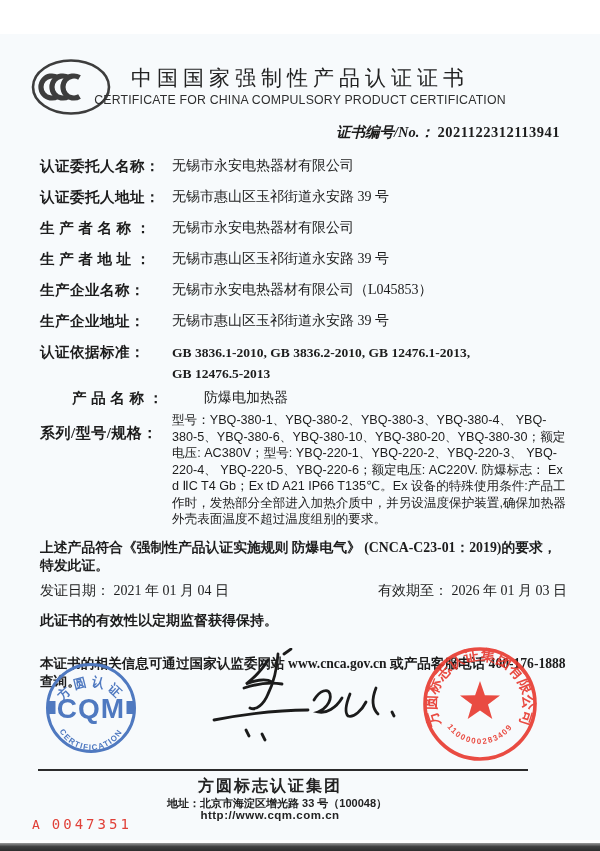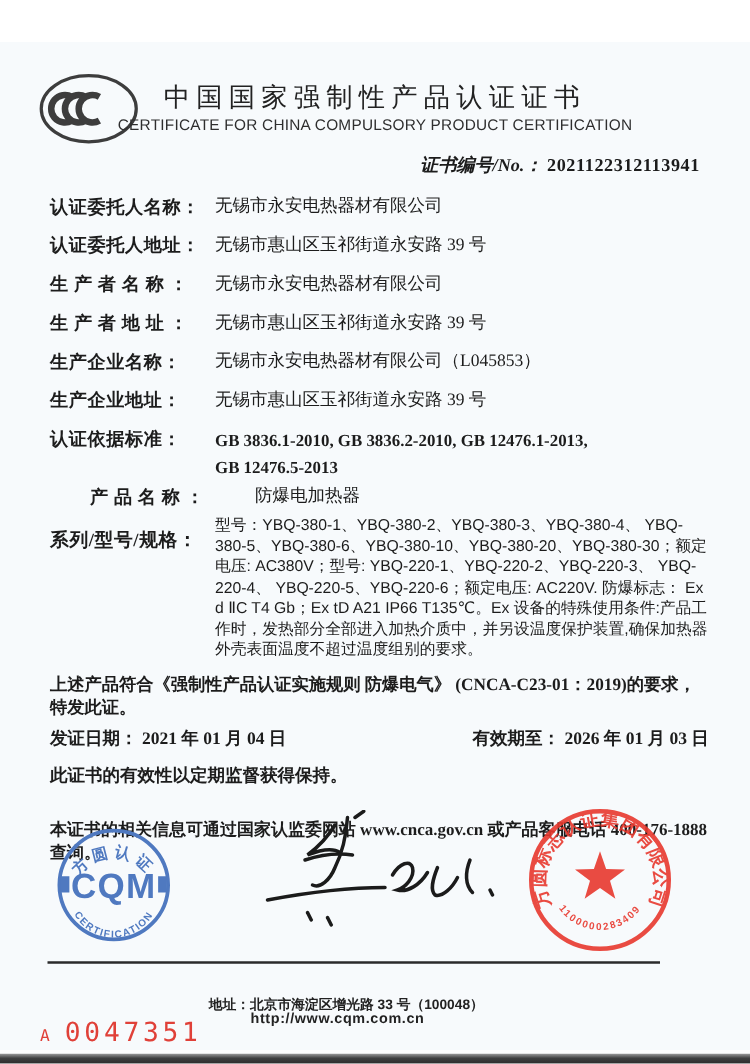--- a/index.html
+++ b/index.html
@@ -22,39 +22,39 @@
   .fields{position:absolute;left:40px;right:33px;top:156px;}
   .row{display:flex;margin-bottom:11px;line-height:20px;}
   .row .lbl{flex:none;width:132px;font-weight:bold;font-size:14.5px;letter-spacing:.5px;}
   .row .val{font-size:14px;white-space:pre-line;}
   .row.standards{margin-bottom:4px;}
   .row.standards .val{font-family:Liberation Serif, serif;font-size:13.5px;line-height:21px;font-weight:600;}
   .row.product{margin-bottom:4px;margin-left:32px;}
   .row.models .lbl{padding-top:11px;font-size:15px;}
   .row.models .val{font-family:"Liberation Sans",sans-serif;font-size:12.6px;line-height:16.5px;font-weight:500;}
   .statement{margin-top:5px;font-size:13.8px;font-weight:bold;line-height:18px;}
-  .dates{display:flex;justify-content:space-between;margin-top:7px;font-size:14px;font-weight:bold;}
+  .dates{display:flex;justify-content:space-between;margin-top:7px;font-size:14px;font-weight:normal;}
   .validity{margin-top:12px;font-size:14px;font-weight:bold;}
   .info{margin-top:25px;font-size:13.6px;font-weight:bold;}
   
   .cqm-logo{position:absolute;left:44px;top:659px;}
   .signature{position:absolute;left:196px;top:648px;}
   .stamp{position:absolute;left:421px;top:645px;}
   
   .rule{position:absolute;left:38px;top:769px;width:490px;height:2px;background:#2b2b2b;}
   .f-org{position:absolute;left:0;right:60px;top:776px;text-align:center;
     font-size:16px;font-weight:bold;letter-spacing:2px;color:#222;}
   .f-addr{position:absolute;left:0;right:60px;top:796px;text-align:center;
     font-size:11px;font-weight:bold;font-family:"Liberation Sans",sans-serif;color:#222;padding-left:14px;}
   .f-url{position:absolute;left:0;right:60px;top:809px;text-align:center;
     font-size:11.5px;font-weight:bold;font-family:"Liberation Sans",sans-serif;letter-spacing:.5px;color:#222;}
   .serial{position:absolute;left:32px;top:814px;color:#e04038;
     font-family:"DejaVu Sans Mono",monospace;}
   .serial .pfx{font-size:13px;margin-right:12px;}
-  .serial .no{font-size:21px;letter-spacing:3px;}
+  .serial .no{font-size:14px;letter-spacing:3px;}
   .bottom-strip{position:absolute;left:0;right:0;bottom:0;height:8px;
     background:linear-gradient(#9a9a9a,#3f3f3f 45%,#2d2d2d);}
 </style>
 </head>
 <body>
 
 <div class="paper">
 
   <svg class="ccc-logo" width="82" height="60" viewBox="0 0 82 60">
     <ellipse cx="41" cy="30" rx="38" ry="26.5" fill="none" stroke="#3d3d3d" stroke-width="2.6"></ellipse>
@@ -171,20 +171,21 @@
       <text font-size="15" font-weight="bold" fill="#e8392e" font-family="Liberation Serif,serif">
         <textPath href="#stampRing" startOffset="50%" text-anchor="middle" lengthAdjust="spacing">方圆标志认证集团有限公司</textPath>
       </text>
       <text font-size="8" font-weight="bold" fill="#e8392e" letter-spacing="1.5" font-family="Liberation Sans,sans-serif">
         <textPath href="#stampNum" startOffset="50%" text-anchor="middle">1100000283409</textPath>
       </text>
     </g>
   </svg>
 
   <div class="rule"></div>
+  <div class="f-org">方圆标志认证集团</div>
   <div class="f-addr">地址：北京市海淀区增光路 33 号（100048）</div>
   <div class="f-url">http://www.cqm.com.cn</div>
 
   <div class="serial">
     <span class="pfx">A</span><span class="no">0047351</span>
   </div>
 
   <div class="bottom-strip"></div>
 </div>
 

